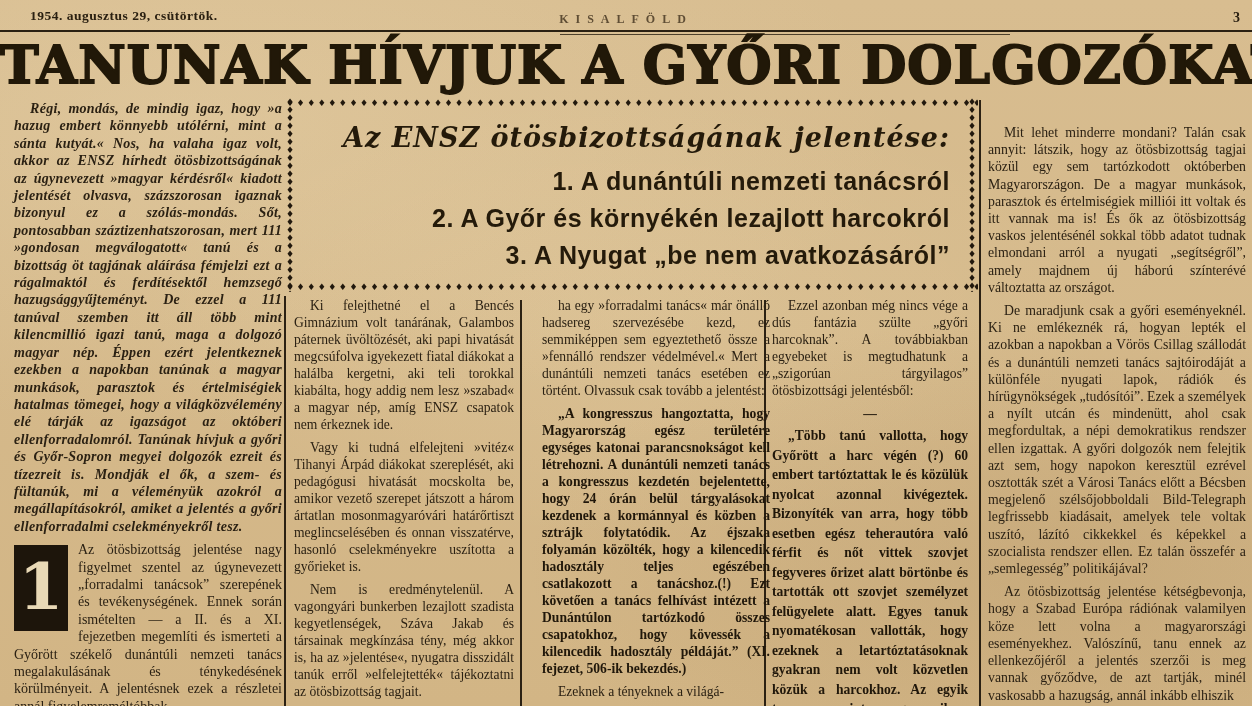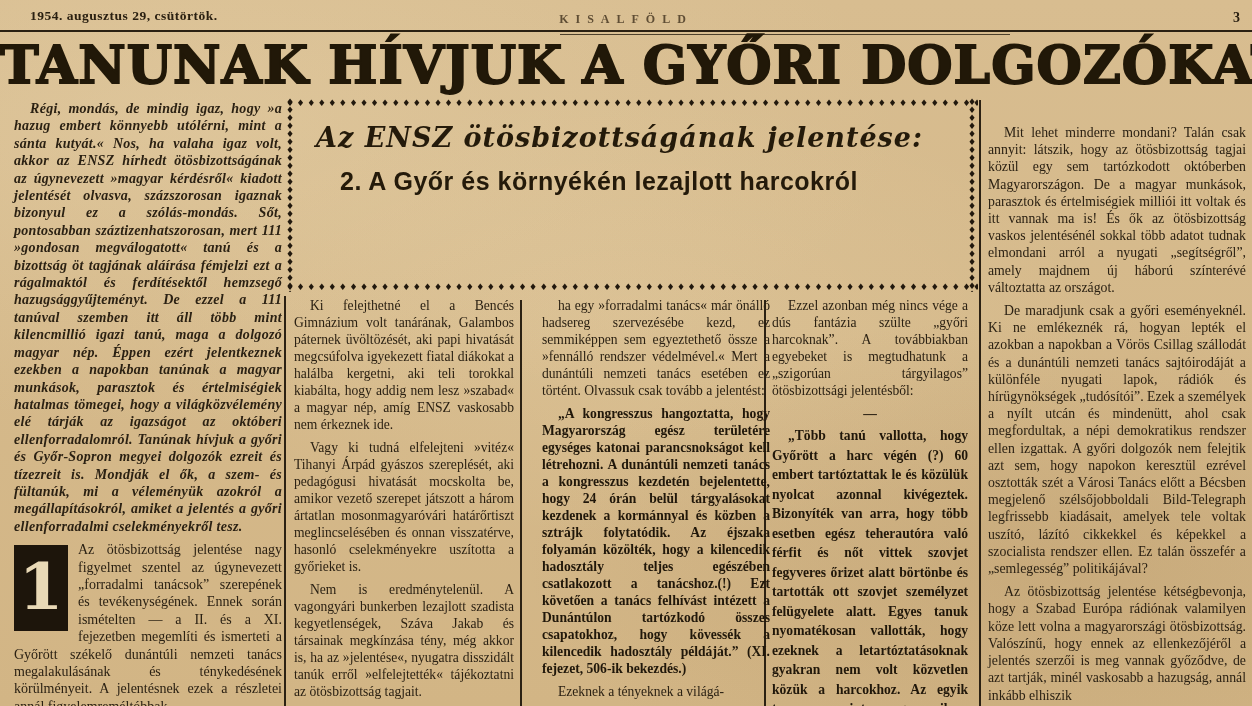--- a/index.html
+++ b/index.html
@@ -29,21 +29,21 @@
   }
   
   .rbox{position:absolute;left:286px;top:98px;width:692px;height:194px;}
   .strip{position:absolute;color:#21180d;overflow:hidden;font-family:"DejaVu Sans",sans-serif;}
   .strip-h{left:0;width:692px;height:10px;font-size:9px;line-height:10px;letter-spacing:2.5px;white-space:nowrap;}
   .strip-top{top:0;}
   .strip-bottom{bottom:0;}
   .strip-v{top:0;width:10px;height:194px;font-size:9px;line-height:8px;word-break:break-all;letter-spacing:0;}
   .strip-left{left:0;}
   .strip-right{right:0;}
-  .rbox-content{position:absolute;left:28px;top:18px;width:636px;}
+  .rbox-content{position:absolute;left:28px;top:18px;width:636px;text-align:right;}
   .rbox-title{font-family:"DejaVu Serif",serif;font-style:italic;font-weight:bold;font-size:27px;letter-spacing:1px;color:#241a0a;margin:6px 0 10px 2px;}
   .rbox-item{font-family:"Liberation Sans","DejaVu Sans",sans-serif;font-weight:bold;font-size:25px;line-height:37px;color:#241a0a;padding-left:26px;letter-spacing:.5px;}
   
   .col{position:absolute;text-align:justify;color:#2b2113;}
   .col p{margin:0 0 6px 0;text-indent:16px;}
   .col-1{left:14px;top:100px;width:268px;font-size:14px;line-height:17.4px;}
   .col-1 .intro{font-style:italic;font-weight:bold;letter-spacing:.3px;}
   .col-2{left:294px;top:297px;width:220px;font-size:13.6px;line-height:17px;}
   .col-3{left:530px;top:297px;width:228px;font-size:13.6px;line-height:17px;margin-left:12px;}
   .col-4{left:772px;top:297px;width:196px;font-size:13.6px;line-height:17px;}
@@ -76,54 +76,56 @@
 
   <div class="headline">TANUNAK HÍVJUK A GYŐRI DOLGOZÓKAT!</div>
 
   <div class="rbox">
     <div class="strip strip-h strip-top">♦♦♦♦♦♦♦♦♦♦♦♦♦♦♦♦♦♦♦♦♦♦♦♦♦♦♦♦♦♦♦♦♦♦♦♦♦♦♦♦♦♦♦♦♦♦♦♦♦♦♦♦♦♦♦♦♦♦♦♦♦♦♦♦♦♦♦♦♦♦♦♦♦♦♦♦♦♦♦♦♦♦♦♦♦♦♦♦♦♦♦♦♦♦♦♦♦♦♦♦♦♦♦♦♦♦♦♦♦♦♦♦♦♦♦♦♦♦♦♦♦♦♦♦♦♦♦♦♦♦♦♦♦♦♦♦♦♦♦♦♦♦♦♦♦♦♦♦♦♦♦♦♦♦♦♦♦♦♦♦♦♦♦♦♦♦♦♦♦♦♦♦♦♦♦♦♦♦♦♦</div>
     <div class="strip strip-h strip-bottom">♦♦♦♦♦♦♦♦♦♦♦♦♦♦♦♦♦♦♦♦♦♦♦♦♦♦♦♦♦♦♦♦♦♦♦♦♦♦♦♦♦♦♦♦♦♦♦♦♦♦♦♦♦♦♦♦♦♦♦♦♦♦♦♦♦♦♦♦♦♦♦♦♦♦♦♦♦♦♦♦♦♦♦♦♦♦♦♦♦♦♦♦♦♦♦♦♦♦♦♦♦♦♦♦♦♦♦♦♦♦♦♦♦♦♦♦♦♦♦♦♦♦♦♦♦♦♦♦♦♦♦♦♦♦♦♦♦♦♦♦♦♦♦♦♦♦♦♦♦♦♦♦♦♦♦♦♦♦♦♦♦♦♦♦♦♦♦♦♦♦♦♦♦♦♦♦♦♦♦♦</div>
     <div class="strip strip-v strip-left">♦♦♦♦♦♦♦♦♦♦♦♦♦♦♦♦♦♦♦♦♦♦♦♦♦♦♦♦♦♦♦♦♦♦♦♦♦♦♦♦♦♦♦♦♦♦♦♦♦♦♦♦♦♦♦♦♦♦♦♦♦♦♦♦♦♦♦♦♦♦♦♦♦♦♦♦♦♦♦♦♦♦♦♦♦♦♦♦♦♦♦♦♦♦♦♦♦♦♦♦♦♦♦♦♦♦♦♦♦♦♦♦♦♦♦♦♦♦♦♦♦♦♦♦♦♦♦♦♦♦♦♦♦♦♦♦♦♦♦♦♦♦♦♦♦♦♦♦♦♦♦♦♦♦♦♦♦♦♦♦♦♦♦♦♦♦♦♦♦♦♦♦♦♦♦♦♦♦♦♦</div>
     <div class="strip strip-v strip-right">♦♦♦♦♦♦♦♦♦♦♦♦♦♦♦♦♦♦♦♦♦♦♦♦♦♦♦♦♦♦♦♦♦♦♦♦♦♦♦♦♦♦♦♦♦♦♦♦♦♦♦♦♦♦♦♦♦♦♦♦♦♦♦♦♦♦♦♦♦♦♦♦♦♦♦♦♦♦♦♦♦♦♦♦♦♦♦♦♦♦♦♦♦♦♦♦♦♦♦♦♦♦♦♦♦♦♦♦♦♦♦♦♦♦♦♦♦♦♦♦♦♦♦♦♦♦♦♦♦♦♦♦♦♦♦♦♦♦♦♦♦♦♦♦♦♦♦♦♦♦♦♦♦♦♦♦♦♦♦♦♦♦♦♦♦♦♦♦♦♦♦♦♦♦♦♦♦♦♦♦</div>
     <div class="rbox-content">
       <div class="rbox-title">Az ENSZ ötösbizottságának jelentése:</div>
+      <div class="rbox-item">1. A dunántúli nemzeti tanácsról</div>
       <div class="rbox-item">2. A Győr és környékén lezajlott harcokról</div>
+      <div class="rbox-item">3. A Nyugat „be nem avatkozásáról”</div>
     </div>
   </div>
 
   <div class="vrule vr-1"></div>
   <div class="vrule vr-2"></div>
   <div class="vrule vr-3"></div>
   <div class="vrule vr-4"></div>
 
   <div class="col col-1">
     <p class="intro">Régi, mondás, de mindig igaz, hogy »a hazug embert könnyebb utólérni, mint a sánta kutyát.« Nos, ha valaha igaz volt, akkor az ENSZ hírhedt ötösbizottságának az úgynevezett »magyar kérdésről« kiadott jelentését olvasva, százszorosan igaznak bizonyul ez a szólás-mondás. Sőt, pontosabban száztizenhatszorosan, mert 111 »gondosan megválogatott« tanú és a bizottság öt tagjának aláírása fémjelzi ezt a rágalmaktól és ferdítésektől hemzsegő hazugsággyűjteményt. De ezzel a 111 tanúval szemben itt áll több mint kilencmillió igazi tanú, maga a dolgozó magyar nép. Éppen ezért jelentkeznek ezekben a napokban tanúnak a magyar munkások, parasztok és értelmiségiek hatalmas tömegei, hogy a világközvélemény elé tárják az igazságot az októberi ellenforradalomról. Tanúnak hívjuk a győri és Győr-Sopron megyei dolgozók ezreit és tízezreit is. Mondják el ők, a szem- és fültanúk, mi a véleményük azokról a megállapításokról, amiket a jelentés a győri ellenforradalmi cselekményekről tesz.</p>
     <p style="text-indent:0;">
       <span class="dropcap">1</span><span>Az ötösbizottság jelentése nagy figyelmet szentel az úgynevezett „forradalmi tanácsok” szerepének és tevékenységének. Ennek során ismételten — a II. és a XI. fejezetben megemlíti és ismerteti a Győrött székelő dunántúli nemzeti tanács megalakulásának és ténykedésének körülményeit. A jelentésnek ezek a részletei annál figyelemreméltóbbak.</span>
     </p>
   </div>
 
   <div class="col col-2">
-    <p>Ki felejthetné el a Bencés Gimnázium volt tanárának, Galambos páternek üvöltözését, aki papi hivatását megcsúfolva igyekezett fiatal diákokat a halálba kergetni, aki teli torokkal kiabálta, hogy addig nem lesz »szabad« a magyar nép, amíg ENSZ vaskosabb nem érkeznek ide.</p>
-    <p>Vagy ki tudná elfelejteni »vitéz« Tihanyi Árpád gyászos szereplését, aki pedagógusi hivatását mocskolta be, amikor vezető szerepet játszott a három ártatlan mosonmagyaróvári határőrtiszt meglincselésében és onnan visszatérve, hasonló cselekményekre uszította a győrieket is.</p>
+    <p>Ki felejthetné el a Bencés Gimnázium volt tanárának, Galambos páternek üvöltözését, aki papi hivatását megcsúfolva igyekezett fiatal diákokat a halálba kergetni, aki teli torokkal kiabálta, hogy addig nem lesz »szabad« a magyar nép, amíg ENSZ csapatok nem érkeznek ide.</p>
+    <p>Vagy ki tudná elfelejteni »vitéz« Tihanyi Árpád diákokat szereplését, aki pedagógusi hivatását mocskolta be, amikor vezető szerepet játszott a három ártatlan mosonmagyaróvári határőrtiszt meglincselésében és onnan visszatérve, hasonló cselekményekre uszította a győrieket is.</p>
     <p>Nem is eredménytelenül. A vagongyári bunkerben lezajlott szadista kegyetlenségek, Száva Jakab és társainak megkínzása tény, még akkor is, ha az »jelentése«, nyugatra disszidált tanúk erről »elfelejtették« tájékoztatni az ötösbizottság tagjait.</p>
 
   </div>
 
   <div class="col col-3">
     <p>ha egy »forradalmi tanács« már önálló hadsereg szervezésébe kezd, ez semmiképpen sem egyeztethető össze a »fennálló rendszer védelmével.« Mert a dunántúli nemzeti tanács esetében ez történt. Olvassuk csak tovább a jelentést:</p>
     <p class="quote">„A kongresszus hangoztatta, hogy Magyarország egész területére egységes katonai parancsnokságot kell létrehozni. A dunántúli nemzeti tanács a kongresszus kezdetén bejelentette, hogy 24 órán belül tárgyalásokat kezdenek a kormánnyal és közben a sztrájk folytatódik. Az éjszaka folyamán közölték, hogy a kilencedik hadosztály teljes egészében csatlakozott a tanácshoz.(!) Ezt követően a tanács felhívást intézett a Dunántúlon tartózkodó összes csapatokhoz, hogy kövessék a kilencedik hadosztály példáját.” (XI. fejezet, 506-ik bekezdés.)</p>
     <p>Ezeknek a tényeknek a világá-</p>
   </div>
 
   <div class="col col-4">
     <p>Ezzel azonban még nincs vége a dús fantázia szülte „győri harcoknak”. A továbbiakban egyebeket is megtudhatunk a „szigorúan tárgyilagos” ötösbizottsági jelentésből:</p>
     <p class="divider-dash">—</p>
     <p class="quote">„Több tanú vallotta, hogy Győrött a harc végén (?) 60 embert tartóztattak le és közülük nyolcat azonnal kivégeztek. Bizonyíték van arra, hogy több esetben egész teherautóra való férfit és nőt vittek szovjet fegyveres őrizet alatt börtönbe és tartották ott szovjet személyzet felügyelete alatt. Egyes tanuk nyomatékosan vallották, hogy ezeknek a letartóztatásoknak gyakran nem volt közvetlen közük a harcokhoz. Az egyik tanu szerint egy ilyen letartóztatás után ötven fogoly elmenekült, mire az orosz kato-</p>
   </div>
 
   <div class="col col-5">
     <p>Mit lehet minderre mondani? Talán csak annyit: látszik, hogy az ötösbizottság tagjai közül egy sem tartózkodott októberben Magyarországon. De a magyar munkások, parasztok és értelmiségiek milliói itt voltak és itt vannak ma is! És ők az ötösbizottság vaskos jelentésénél sokkal több adatot tudnak elmondani arról a nyugati „segítségről”, amely majdnem új háború színterévé változtatta az országot.</p>
     <p>De maradjunk csak a győri eseményeknél. Ki ne emlékeznék rá, hogyan lepték el azokban a napokban a Vörös Csillag szállodát és a dunántúli nemzeti tanács sajtóirodáját a különféle nyugati lapok, rádiók és hírügynökségek „tudósítói”. Ezek a személyek a nyílt utcán és mindenütt, ahol csak megfordultak, a népi demokratikus rendszer ellen izgattak. A győri dolgozók nem felejtik azt sem, hogy napokon keresztül ezrével osztották szét a Városi Tanács előtt a Bécsben megjelenő szélsőjobboldali Bild-Telegraph legfrissebb kiadásait, amelyek tele voltak uszító, lázító cikkekkel és képekkel a szocialista rendszer ellen. Ez talán összefér a „semlegesség” politikájával?</p>
-    <p>Az ötösbizottság jelentése kétségbevonja, hogy a Szabad Európa rádiónak valamilyen köze lett volna a magyarországi ötösbizottság. Valószínű, hogy ennek az ellenkezőjéről a jelentés szerzői is meg vannak győződve, de azt tartják, minél vaskosabb a hazugság, annál inkább elhiszik</p>
+    <p>Az ötösbizottság jelentése kétségbevonja, hogy a Szabad Európa rádiónak valamilyen köze lett volna a magyarországi eseményekhez. Valószínű, tanu ennek az ellenkezőjéről a jelentés szerzői is meg vannak győződve, de azt tartják, minél vaskosabb a hazugság, annál inkább elhiszik</p>
   </div>
 
 </div>
 
 </body></html>

